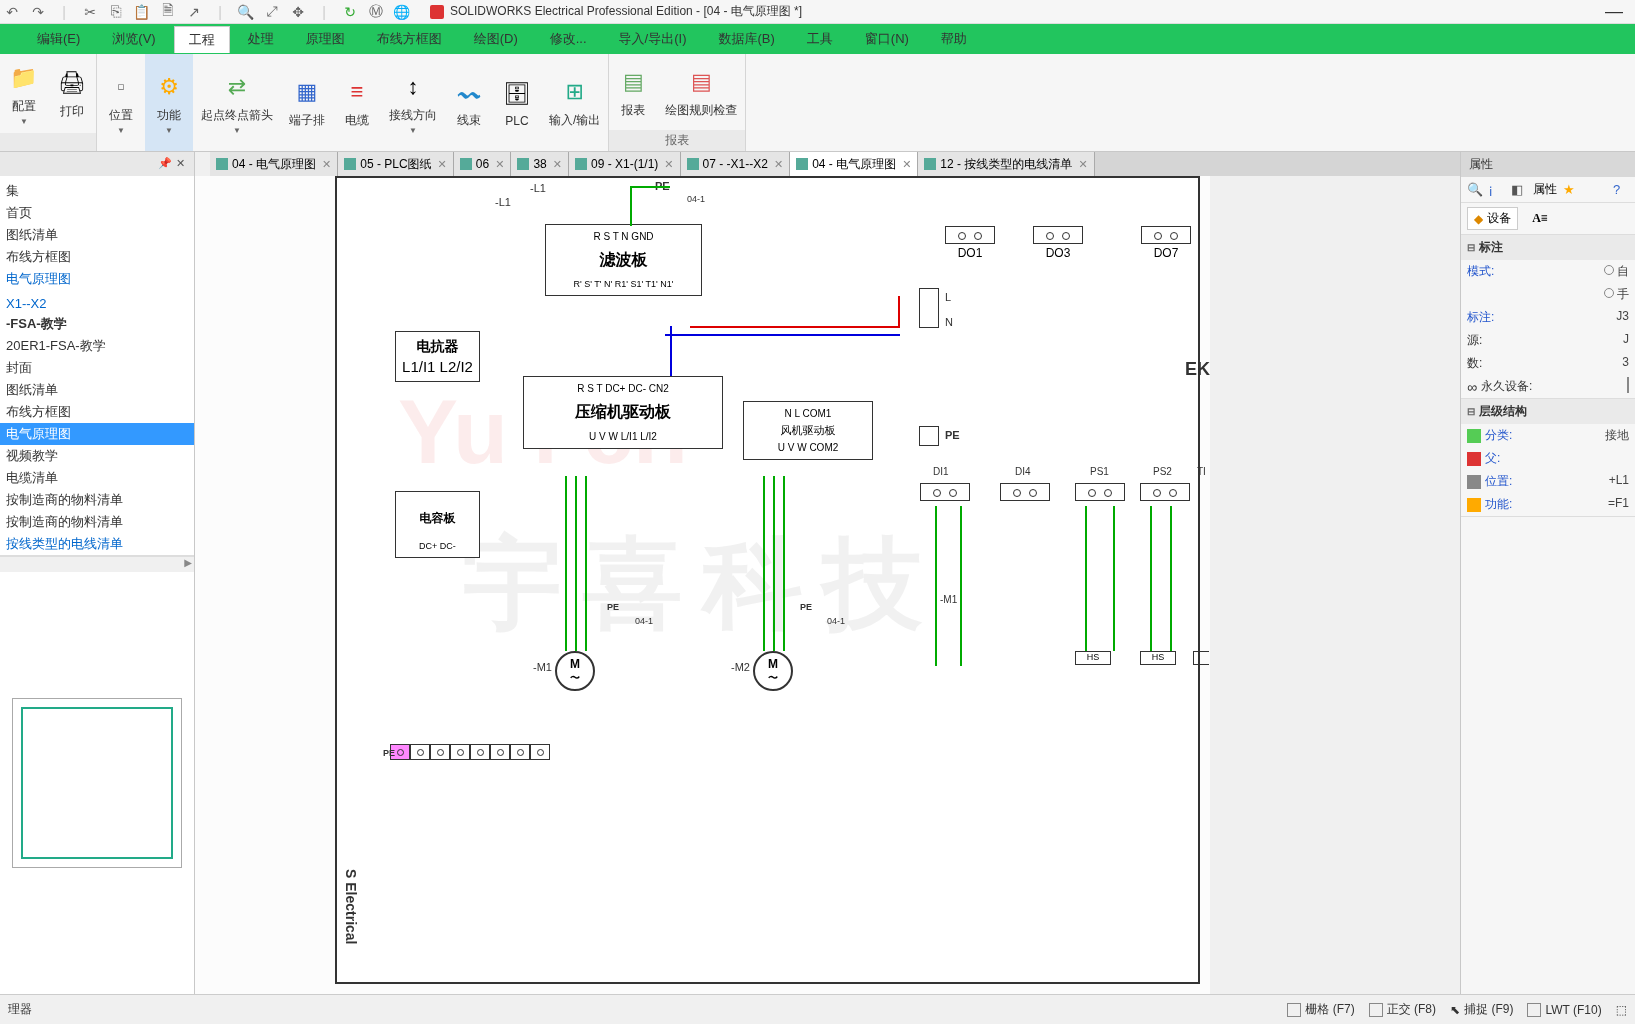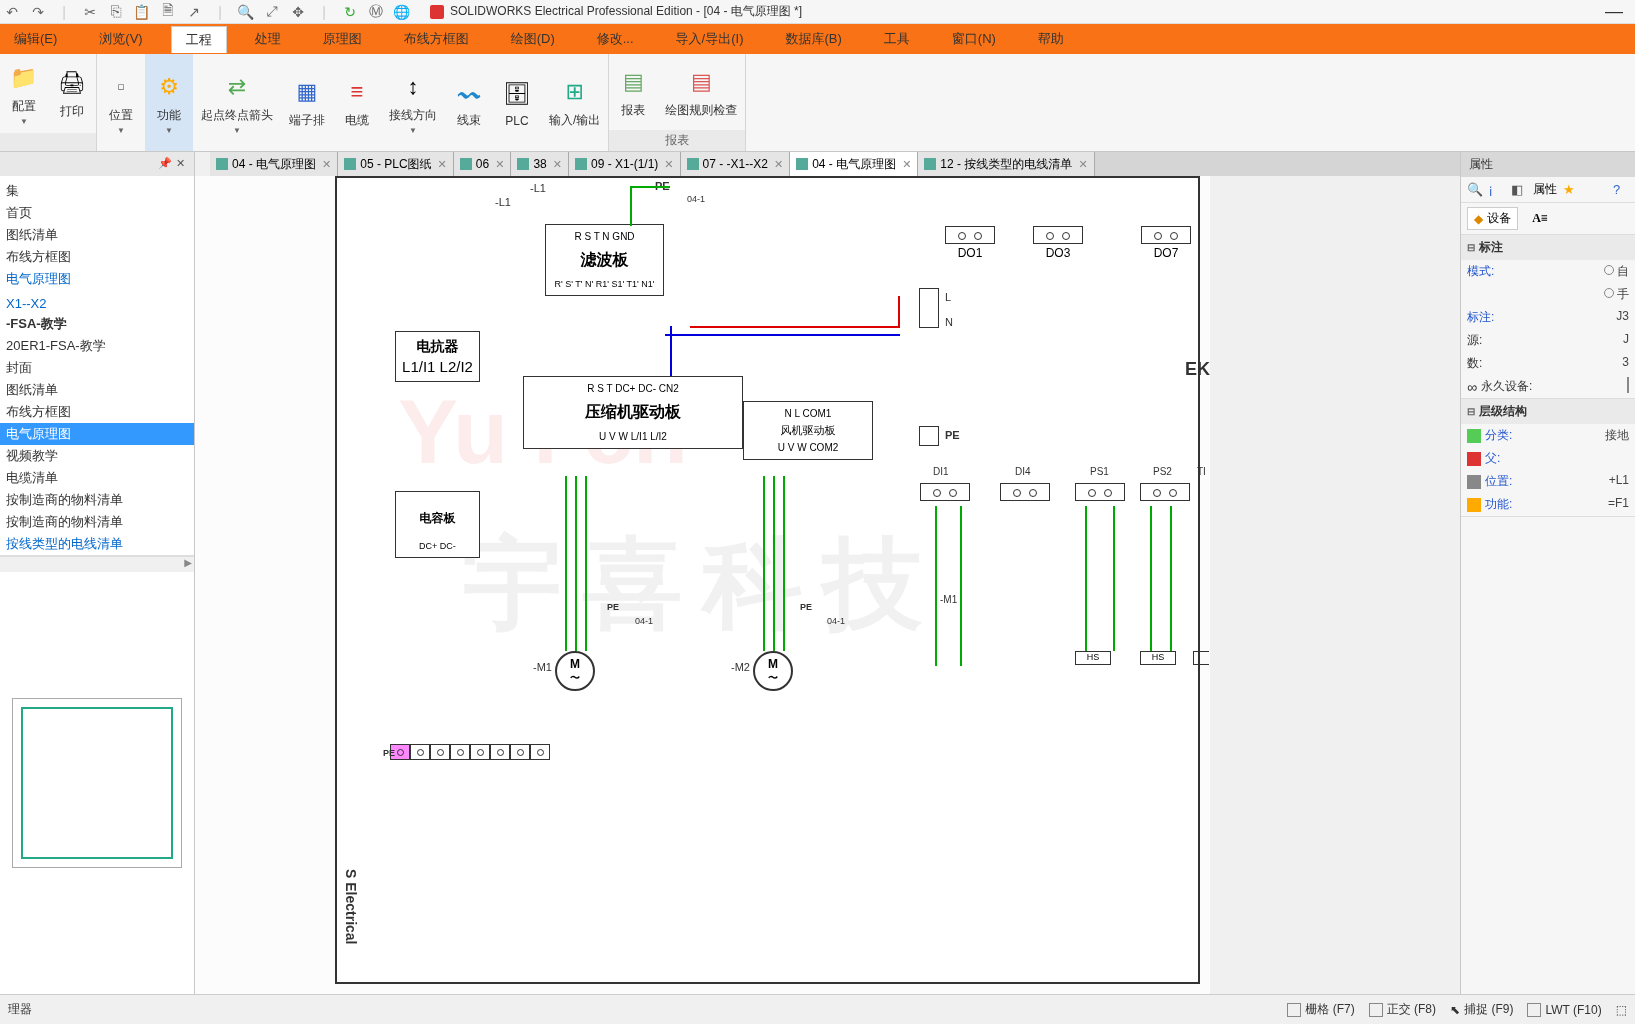--- a/index.html
+++ b/index.html
@@ -7,21 +7,21 @@
 
 
 .title-bar { height: 24px; background: #f6f6f6; display: flex; align-items: center; padding: 0 4px; border-bottom: 1px solid #ddd; }
 .title-bar .qa-icons { display: flex; gap: 10px; align-items: center; }
 .title-bar .qa-icon { width: 16px; height: 16px; display: inline-flex; align-items: center; justify-content: center; color: #666; font-size: 14px; }
 .title-bar .app-logo { margin-left: 20px; width: 14px; height: 14px; background: #d33; border-radius: 2px; }
 .title-bar .app-title { margin-left: 6px; font-size: 12px; color: #333; }
 .title-bar .min-btn { margin-left: auto; font-size: 18px; color: #333; padding: 0 8px; }
 
 
-.menu-bar { height: 30px; background: #f97316; display: flex; align-items: center; padding: 0 0; gap: 14px; }
+.menu-bar { height: 30px; background: #22c55e; display: flex; align-items: center; padding: 0 23px; gap: 4px; }
 .menu-item { padding: 4px 14px; font-size: 13px; color: #333; cursor: pointer; }
 .menu-item.active { background: #fff; border: 1px solid #ccc; border-bottom: none; }
 
 
 .ribbon { height: 98px; background: #f6f6f6; border-bottom: 1px solid #c8c8c8; display: flex; }
 .ribbon-group { display: flex; flex-direction: column; border-right: 1px solid #d5d5d5; }
 .ribbon-buttons { display: flex; flex: 1; }
 .ribbon-btn { display: flex; flex-direction: column; align-items: center; justify-content: center; padding: 4px 8px; min-width: 42px; cursor: pointer; }
 .ribbon-btn .r-icon { width: 32px; height: 32px; display: flex; align-items: center; justify-content: center; font-size: 22px; margin-bottom: 4px; }
 .ribbon-btn .r-label { font-size: 12px; color: #333; white-space: nowrap; }
@@ -304,32 +304,32 @@
   <div class="drawing-frame"></div>
   <div class="watermark">宇喜科技</div>
   <div class="watermark2">Yu i  ch</div>
   <span class="vert-text">S Electrical</span>
 
   <span class="lbl" style="left:300px;top:20px">-L1</span>
   <span class="lbl" style="left:335px;top:6px">-L1</span>
   <span class="lbl" style="left:460px;top:4px;font-weight:bold">PE</span>
   <span class="lbl" style="left:492px;top:18px;font-size:9px">04-1</span>
 
-  <div class="sch block" style="left:350px;top:48px;width:119px">
+  <div class="sch block" style="left:350px;top:48px;width:157px">
     <div class="term-row">R   S   T   N        GND</div>
     <div class="block-title">滤波板</div>
     <div class="term-row" style="font-size:9px">R'  S'  T'  N'  R1' S1' T1' N1'</div>
   </div>
 
   <div class="sch block" style="left:200px;top:155px;width:85px">
     <div class="block-title" style="font-size:14px;margin:2px">电抗器</div>
     <div class="term-row" style="font-size:15px">L1/I1    L2/I2</div>
   </div>
 
-  <div class="sch block" style="left:328px;top:200px;width:220px">
+  <div class="sch block" style="left:328px;top:200px;width:200px">
     <div class="term-row">R   S   T   DC+  DC-    CN2</div>
     <div class="block-title">压缩机驱动板</div>
     <div class="term-row">U   V   W  L/I1  L/I2</div>
   </div>
 
   <div class="sch block" style="left:200px;top:315px;width:85px">
     <div class="block-title" style="font-size:12px;margin:14px">电容板</div>
     <div class="term-row" style="font-size:9px">DC+   DC-</div>
   </div>
 

